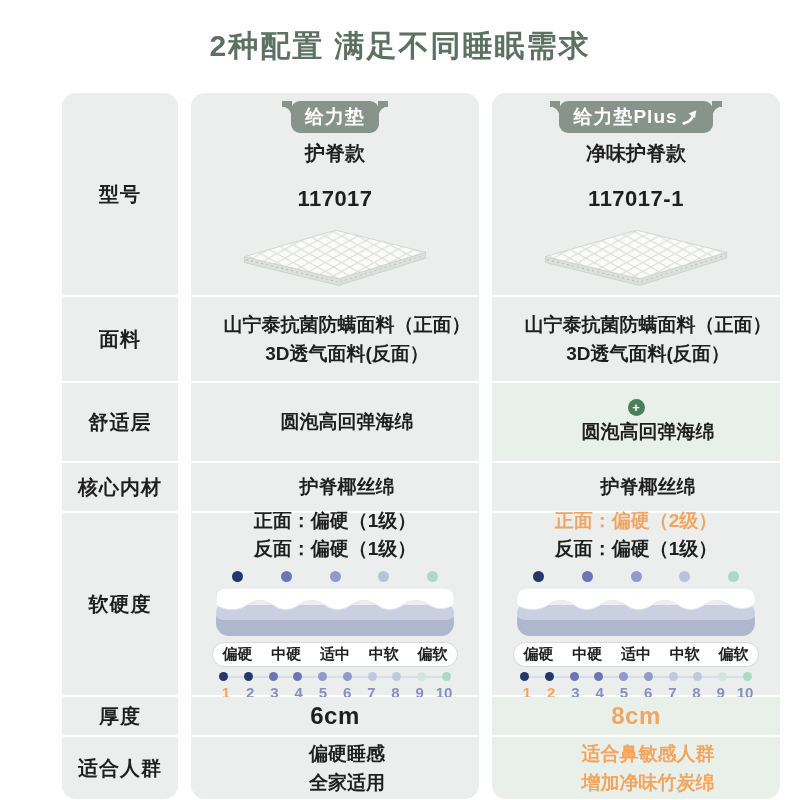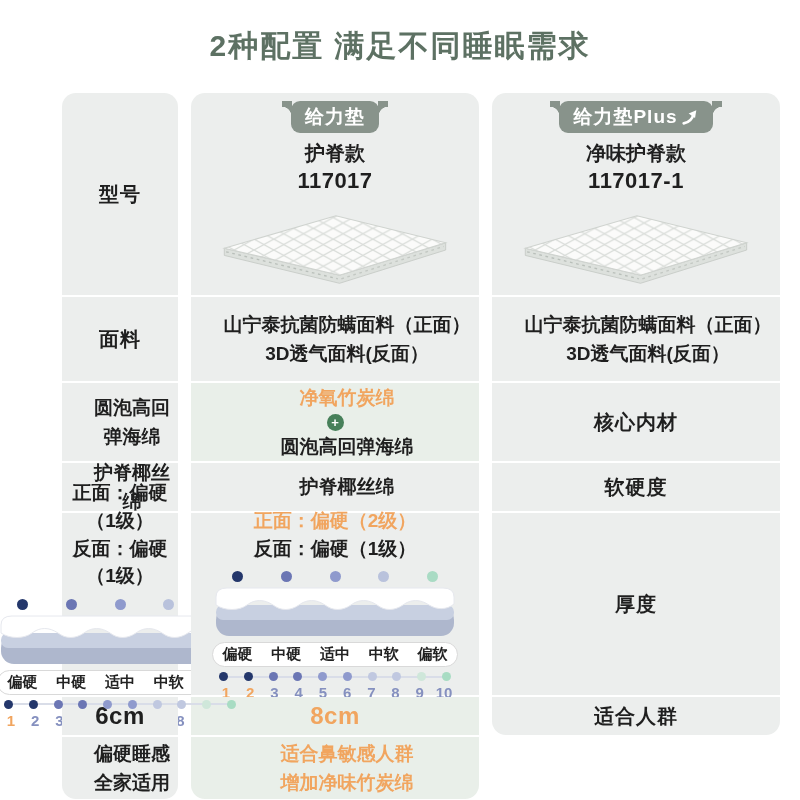--- a/index.html
+++ b/index.html
@@ -26,21 +26,21 @@
   .cell-model { justify-content:flex-start; padding-top:8px; }
   .badge { position:relative; background:#88938b; color:#fff; font-size:19px;
            font-weight:700; letter-spacing:1px; padding:3px 14px 3px;
            border-radius:9px; display:flex; align-items:center; gap:3px; }
   .badge::before { content:""; position:absolute; top:0; left:-9px; width:10px; height:15px;
            background:radial-gradient(circle at 0% 100%, rgba(0,0,0,0) 9px, #88938b 9.5px); }
   .badge::after  { content:""; position:absolute; top:0; right:-9px; width:10px; height:15px;
            background:radial-gradient(circle at 100% 100%, rgba(0,0,0,0) 9px, #88938b 9.5px); }
   .badge svg { display:block; }
   .model-name   { font-size:20px; margin-top:7px; }
-  .model-number { font-size:22px; margin-top:1px; letter-spacing:0.5px; }
+  .model-number { font-size:22px; margin-top:19px; letter-spacing:0.5px; }
   .mattress-img { margin-top:2px; }
 
   .fabric-line, .comfort-line, .core-line, .suit-line { font-size:19px; line-height:1.55;margin-left:24px; }
   .orange { color:#f1a55f; }
 
   .plus-chip { width:17px; height:17px; border-radius:50%; background:#47805a; color:#fff;
                font-size:13px; line-height:17px; display:inline-block; text-align:center;
                margin:1px 0; font-weight:700; }
 
   .firm-line { font-size:19px; line-height:1.45; }
@@ -120,25 +120,25 @@
   <div class="cell row-label">面料</div>
   <div class="cell">
     <div class="fabric-line">山宁泰抗菌防螨面料（正面）</div>
     <div class="fabric-line">3D透气面料(反面）</div>
   </div>
   <div class="cell">
     <div class="fabric-line">山宁泰抗菌防螨面料（正面）</div>
     <div class="fabric-line">3D透气面料(反面）</div>
   </div>
 
+  <div class="cell row-label">舒适层</div>
   <div class="cell">
     <div class="comfort-line">圆泡高回弹海绵</div>
   </div>
   <div class="cell tint">
-    <div class="comfort-line orange">净氧竹炭绵</div>
     <span class="plus-chip">+</span>
     <div class="comfort-line">圆泡高回弹海绵</div>
   </div>
 
   <div class="cell row-label">核心内材</div>
   <div class="cell">
     <div class="core-line">护脊椰丝绵</div>
   </div>
   <div class="cell">
     <div class="core-line">护脊椰丝绵</div>

